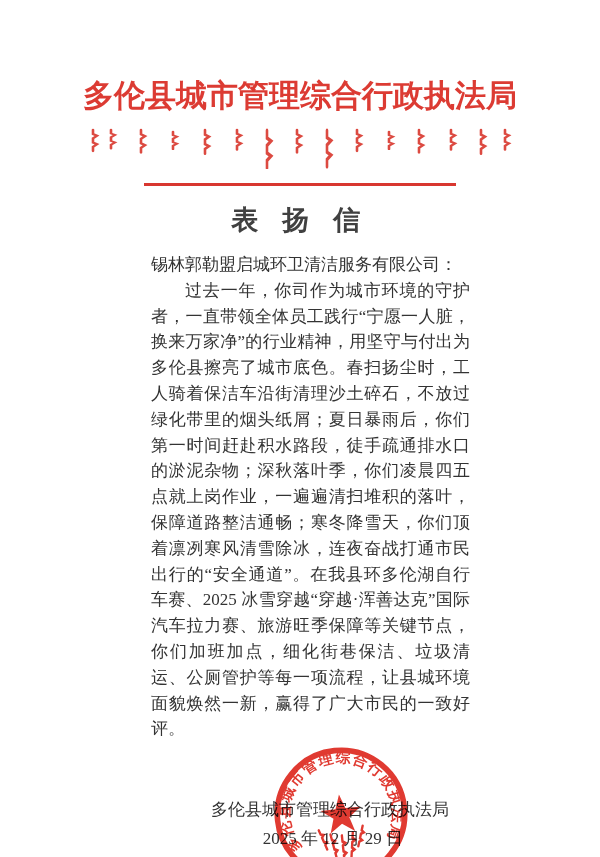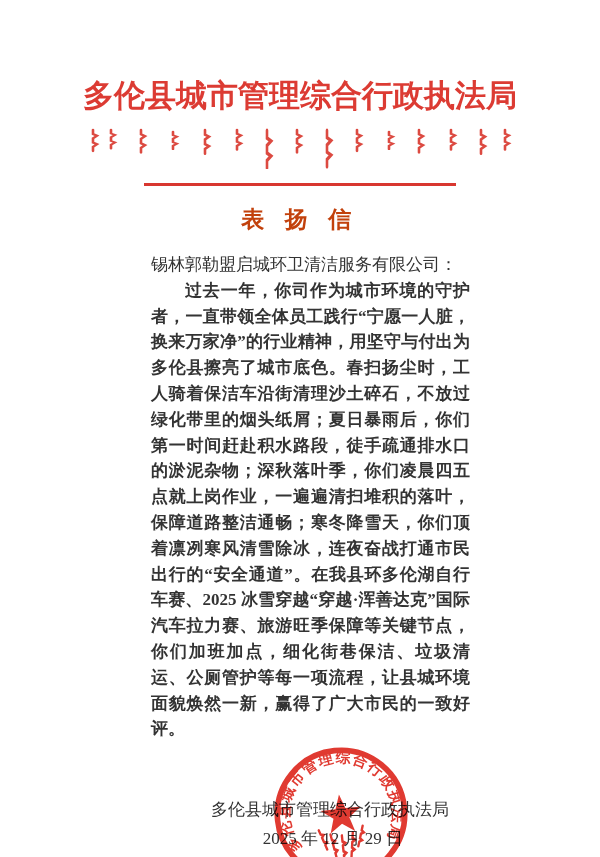--- a/index.html
+++ b/index.html
@@ -31,35 +31,35 @@
   }
   .red-rule {
     height: 3px;
     background: #d83730;
     margin: 14px 86px 0 86px;
   }
   
   .doc-title {
     margin-top: 19px;
     text-align: center;
-    font-size: 23px;
+    font-size: 27px;
     font-weight: bold;
-    color: #c2410c;
+    color: #404040;
     letter-spacing: 0.32em;
     line-height: 30px;
   }
   
   .content {
     margin: 17px 72px 0 93px;
     font-size: 17px;
     line-height: 25.8px;
     text-align: justify;
   }
   .salutation { margin: 0; }
-  .para { margin: 0; text-indent: 2em; font-weight: bold; }
+  .para { margin: 0; text-indent: 2em; }
   
   .closing {
     position: relative;
     margin-top: 54px;
     text-align: right;
     padding-right: 93px;
     font-size: 17px;
   }
   .signature-agency { line-height: 27px; }
   .signature-date { line-height: 27px; padding-right: 46px; margin-top: 2px; }

